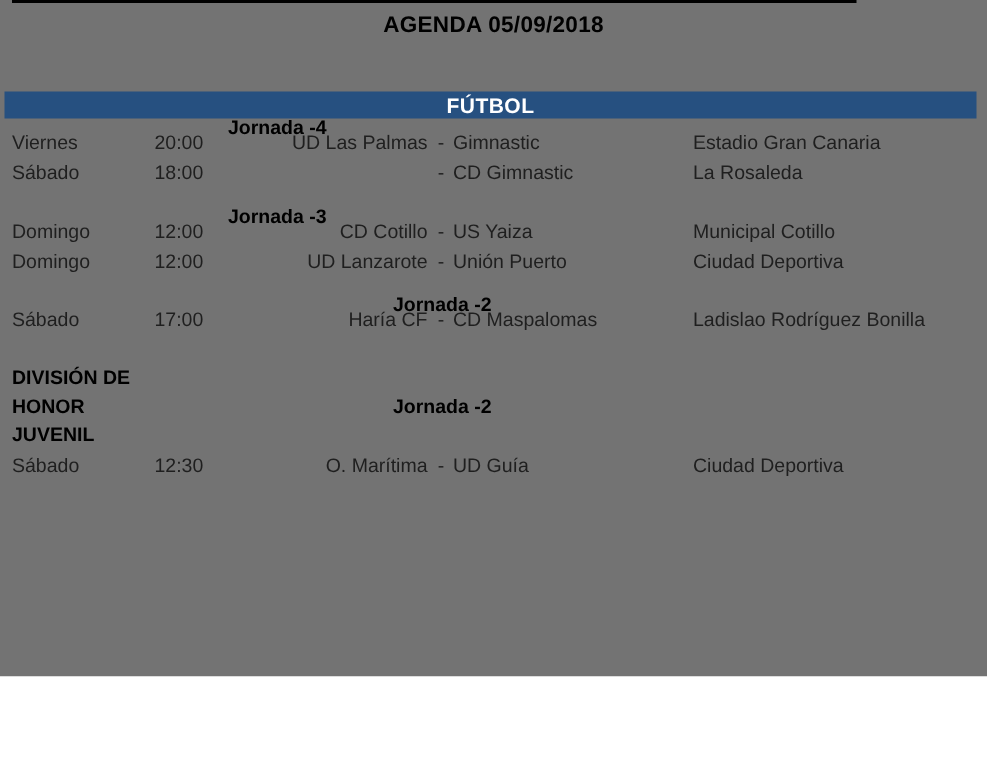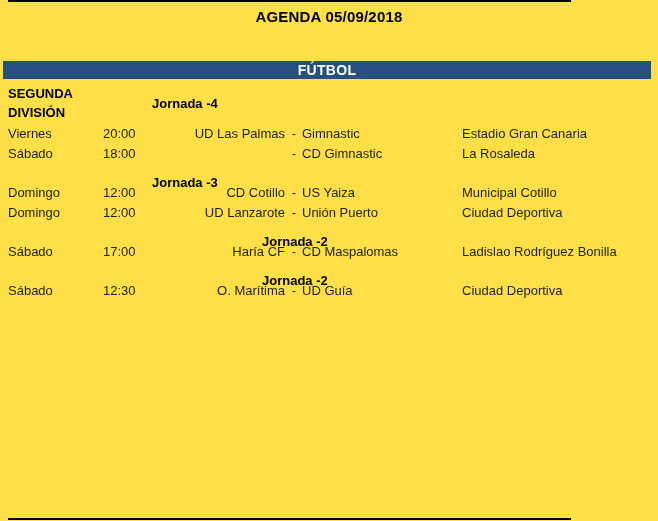--- a/index.html
+++ b/index.html
@@ -1,20 +1,20 @@
 <!DOCTYPE html>
 <html><head>
 <meta charset="utf-8">
 <style>
   html, body { margin: 0; padding: 0; background: #ffffff; }
   .page {
     position: relative;
     width: 658px;
-    height: 521px;
-    background: #fde047;
+    height: 451px;
+    background: #737373;
     font-family: "Liberation Sans", sans-serif;
     color: #1f1f1f;
     overflow: hidden;
   }
   .edge-line {
     position: absolute;
     left: 8px;
     width: 563px;
     height: 2px;
     background: #000000;
@@ -92,22 +92,20 @@
 
 <div class="page">
   <div class="edge-line top"></div>
   <div class="doc-title">AGENDA 05/09/2018</div>
   <div class="sport-bar" style="background: rgb(38, 80, 128); color: rgb(255, 255, 255);">
     <span>FÚTBOL</span>
   </div>
   <div class="sections">
       <div class="section">
         <div class="sec-header">
-          <div class="division">SEGUNDA
-DIVISIÓN</div>
           <div class="jornada" style="left:152px">
             <span>Jornada -</span>
             <span>4</span>
           </div>
         </div>
         <div class="row">
           <span class="cell day">Viernes</span>
           <span class="cell time">20:00</span>
           <span class="cell home">UD Las Palmas</span>
           <span class="cell sep">-</span>
@@ -157,20 +155,23 @@
           <span class="cell day">Sábado</span>
           <span class="cell time">17:00</span>
           <span class="cell home">Haría CF</span>
           <span class="cell sep">-</span>
           <span class="cell away">CD Maspalomas</span>
           <span class="cell venue">Ladislao Rodríguez Bonilla</span>
         </div>
       </div>
       <div class="section">
         <div class="sec-header">
+          <div class="division">DIVISIÓN DE
+HONOR
+JUVENIL</div>
           <div class="jornada" style="left:262px">
             <span>Jornada -</span>
             <span>2</span>
           </div>
         </div>
         <div class="row">
           <span class="cell day">Sábado</span>
           <span class="cell time">12:30</span>
           <span class="cell home">O. Marítima</span>
           <span class="cell sep">-</span>

